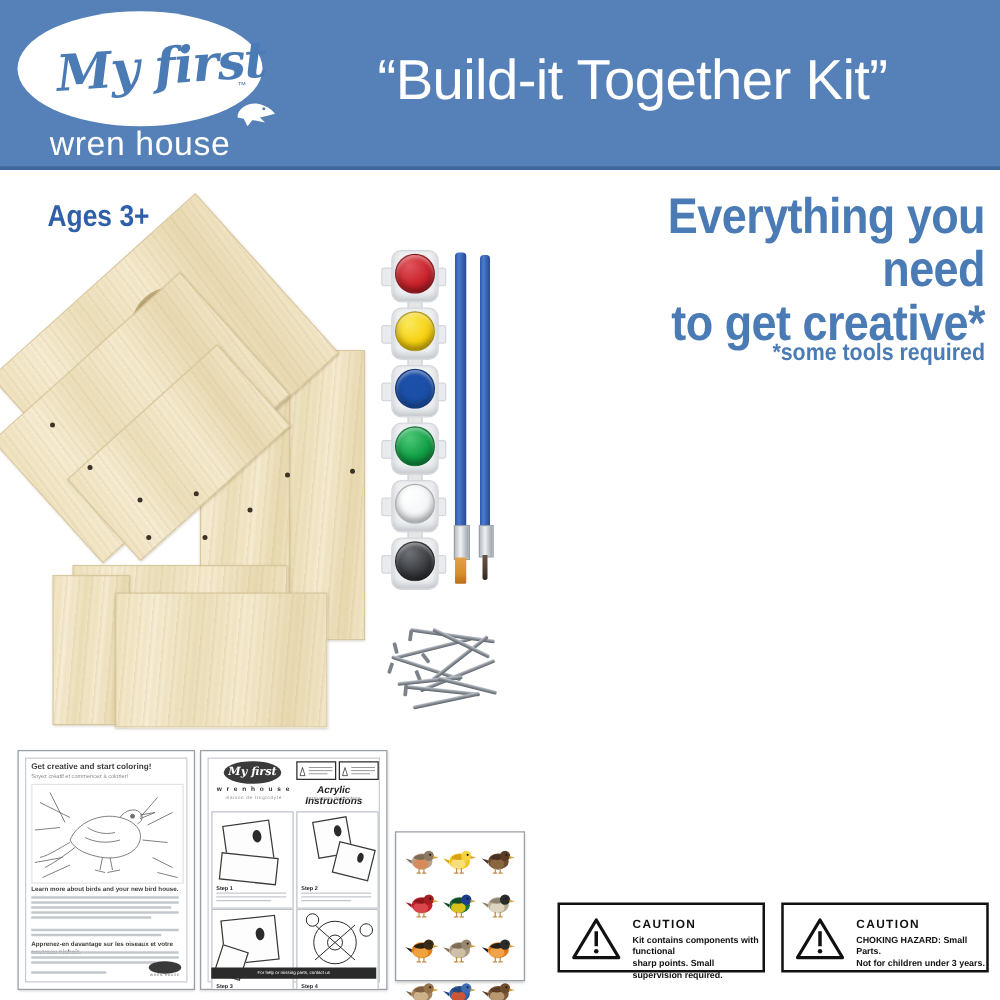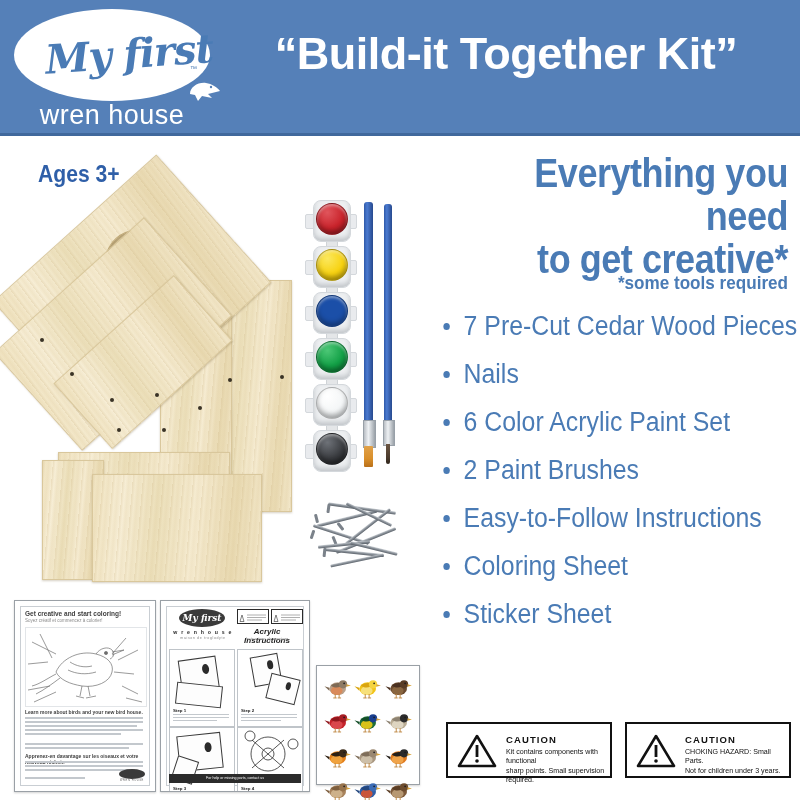--- a/index.html
+++ b/index.html
@@ -6,21 +6,21 @@
   body{width:800px;height:800px;background:#ffffff;font-family:"Liberation Sans",sans-serif;overflow:hidden;}
   .page{position:relative;width:800px;height:800px;overflow:hidden;background:#fff;}
 
   
   .banner{position:absolute;left:0;top:0;width:800px;height:136px;background:#5580b8;border-bottom:3px solid #40689c;box-sizing:border-box;}
   .logo-ellipse{position:absolute;left:14px;top:9px;width:196px;height:92px;background:#fff;border-radius:50%;}
   .logo-script{position:absolute;left:30px;top:22px;width:170px;text-align:center;font-family:"DejaVu Serif",serif;font-style:italic;font-weight:700;font-size:40px;color:#4a7bb5;letter-spacing:-1px;line-height:46px;transform:rotate(-4deg);}
   .logo-tm{position:absolute;left:176px;top:56px;font-size:7px;color:#4a7bb5;font-family:"Liberation Sans",sans-serif;}
   .logo-bird{position:absolute;left:172px;top:68px;width:38px;height:26px;}
   .logo-sub{position:absolute;left:14px;top:100px;width:196px;text-align:center;font-size:27px;color:#ffffff;font-family:"Liberation Sans",sans-serif;letter-spacing:0.5px;}
-  .banner-title{position:absolute;left:226px;top:28px;width:560px;text-align:center;font-size:45px;font-weight:700;color:#ffffff;font-family:"Liberation Sans",sans-serif;letter-spacing:-0.5px;white-space:nowrap;}
+  .banner-title{position:absolute;left:226px;top:38px;width:560px;text-align:center;font-size:45px;font-weight:400;color:#ffffff;font-family:"Liberation Sans",sans-serif;letter-spacing:-0.5px;white-space:nowrap;}
 
   
   .ages{position:absolute;left:38px;top:160px;font-size:24px;font-weight:700;color:#2f5fa8;font-family:"Liberation Sans Narrow","Liberation Sans",sans-serif;transform:scaleX(0.88);transform-origin:left center;}
 
   
   .wood-stage{position:absolute;left:0px;top:190px;width:300px;height:390px;}
   .board{position:absolute;background:linear-gradient(95deg,#f0e3c0 0%,#f7eed6 18%,#ece0bb 38%,#f6ecd2 60%,#e9dab2 82%,#f3e8cb 100%);border:1px solid #d9c79c;box-shadow:0 1px 2px rgba(120,100,60,.30);}
   .board::after{content:"";position:absolute;left:0;top:0;right:0;bottom:0;
     background:repeating-linear-gradient(95deg,rgba(196,168,115,.22) 0px,rgba(196,168,115,0) 3px,rgba(214,190,140,.16) 6px,rgba(196,168,115,0) 10px);}
   .hole{position:absolute;border-radius:50%;background:radial-gradient(ellipse at 36% 30%,#c9b482 0%,#d8c69b 48%,#bda77a 100%);border:1px solid #bfa978;box-shadow:inset 0 2px 4px rgba(110,88,50,.45);}
@@ -76,21 +76,21 @@
   .headline{position:absolute;left:424px;top:152px;width:364px;text-align:right;font-family:"Liberation Sans Narrow","Liberation Sans",sans-serif;font-weight:700;font-size:40px;line-height:43px;color:#4a7bb5;letter-spacing:-0.5px;transform:scaleX(0.9);transform-origin:right top;}
   .footnote{position:absolute;left:424px;top:272px;width:364px;text-align:right;font-family:"Liberation Sans Narrow","Liberation Sans",sans-serif;font-weight:700;font-size:19px;color:#4a7bb5;transform:scaleX(0.9);transform-origin:right top;}
   .features{position:absolute;left:436px;top:302px;width:360px;margin:0;padding:0;list-style:none;}
   .features li{position:relative;padding-left:30px;font-family:"Liberation Sans Narrow","Liberation Sans",sans-serif;font-size:27px;line-height:48px;color:#4a7bb5;white-space:nowrap;transform:scaleX(0.92);transform-origin:left center;}
   .features li::before{content:"";position:absolute;left:8px;top:21px;width:7px;height:7px;border-radius:50%;background:#4a7bb5;}
 
   
   .caution{position:absolute;border:2.5px solid #111;background:#fff;box-sizing:border-box;}
   .caution-tri{position:absolute;left:9px;top:9px;width:40px;height:36px;}
   .caution-title{position:absolute;font-size:9.5px;font-weight:700;letter-spacing:1.1px;color:#111;font-family:"Liberation Sans",sans-serif;}
-  .caution-body{position:absolute;font-size:7.1px;line-height:9.4px;color:#111;font-family:"Liberation Sans Narrow","Liberation Sans",sans-serif;}
+  .caution-body{position:absolute;font-size:7.1px;line-height:9.4px;color:#111;font-family:"Liberation Sans Narrow","Liberation Sans",sans-serif;font-weight:bold;}
 </style>
 </head>
 <body>
 
 <div class="page">
 
   <div class="banner">
     <div class="logo-ellipse">
       <div class="logo-script">My first</div>
       <div class="logo-tm">™</div>
@@ -471,29 +471,20 @@
           </svg></div>
       </div>
   </div>
 
   <div class="headline">
     <span>Everything you need</span><br>
     <span>to get creative*</span>
   </div>
   <div class="footnote">*some tools required</div>
 
-  <ul class="features" id="features-list">
-      <li>7 Pre-Cut Cedar Wood Pieces</li>
-      <li>Nails</li>
-      <li>6 Color Acrylic Paint Set</li>
-      <li>2 Paint Brushes</li>
-      <li>Easy-to-Follow Instructions</li>
-      <li>Coloring Sheet</li>
-      <li>Sticker Sheet</li>
-    </ul>
 
   <div class="caution" style="left:446px;top:722px;width:166px;height:56px;">
     <svg class="caution-tri" viewBox="0 0 40 36">
       <polygon points="20,3 38,33 2,33" fill="none" stroke="#111" stroke-width="2.6" stroke-linejoin="round"></polygon>
       <rect x="18.6" y="12" width="2.8" height="12" fill="#111"></rect>
       <circle cx="20" cy="28" r="1.8" fill="#111"></circle>
     </svg>
     <div class="caution-title" style="left:58px;top:10px;">CAUTION</div>
     <div class="caution-body" style="left:58px;top:24px;width:102px;">
       <span>Kit contains components with functional</span><br>

